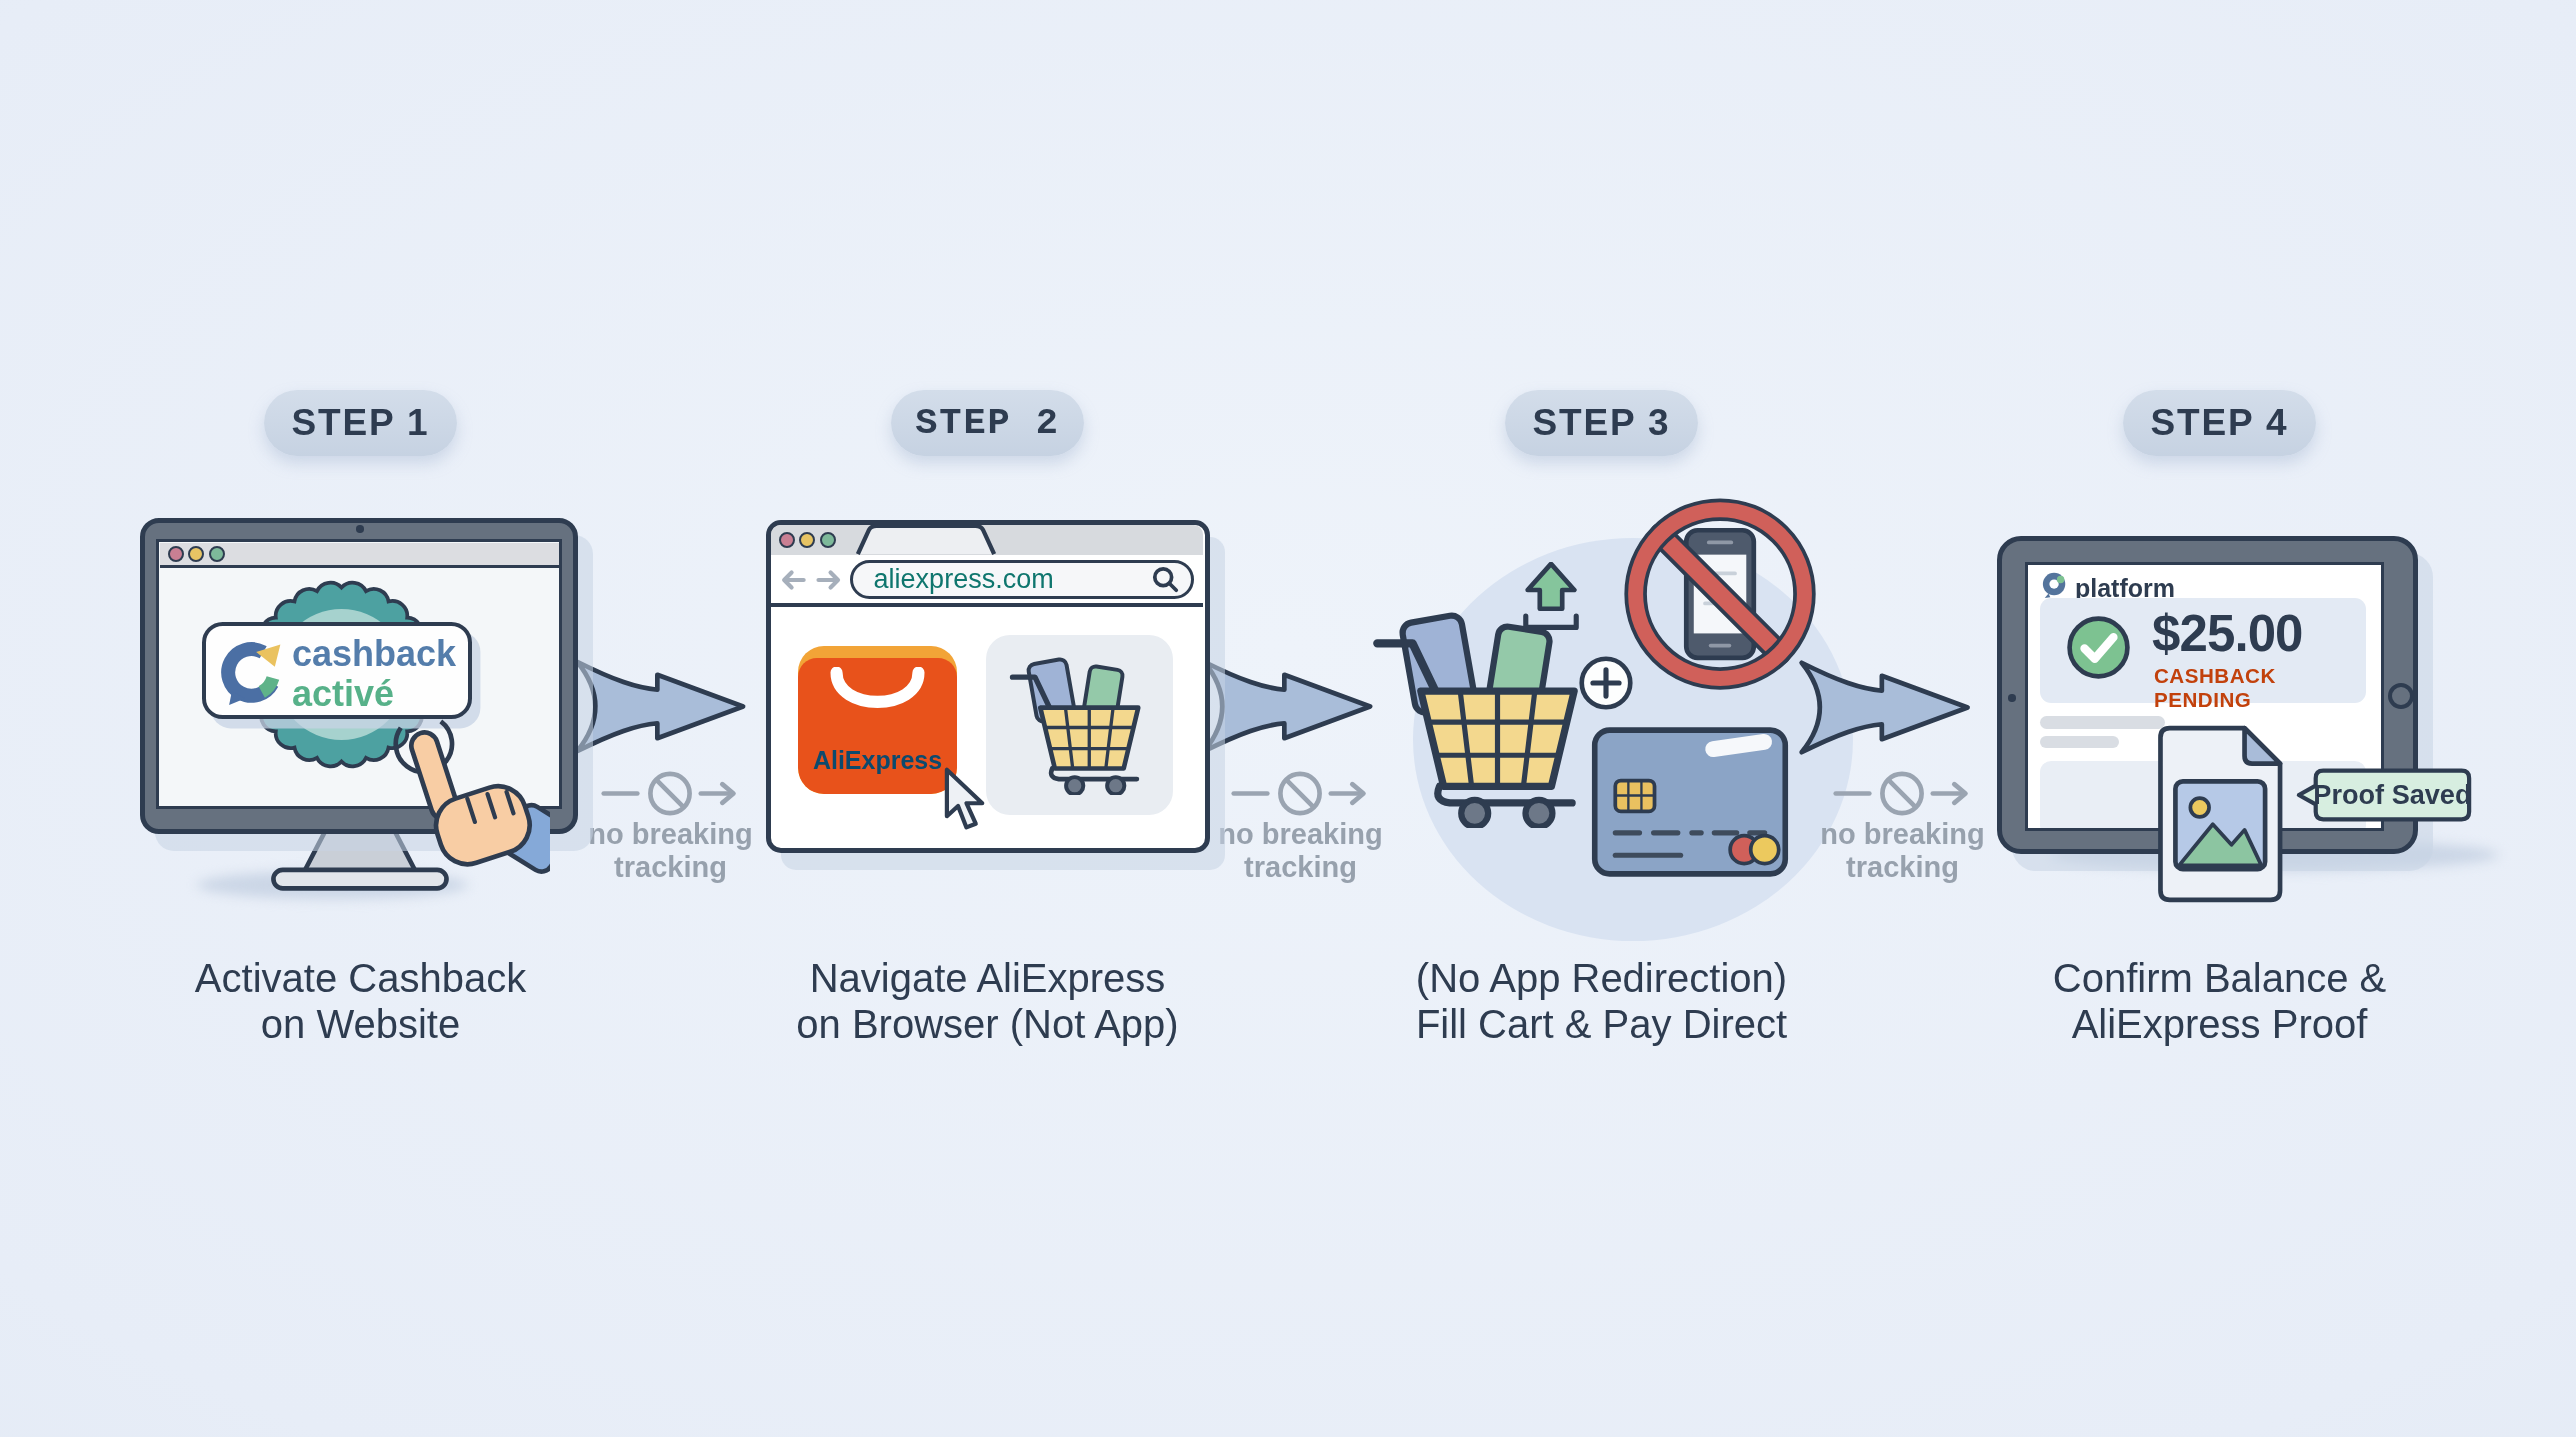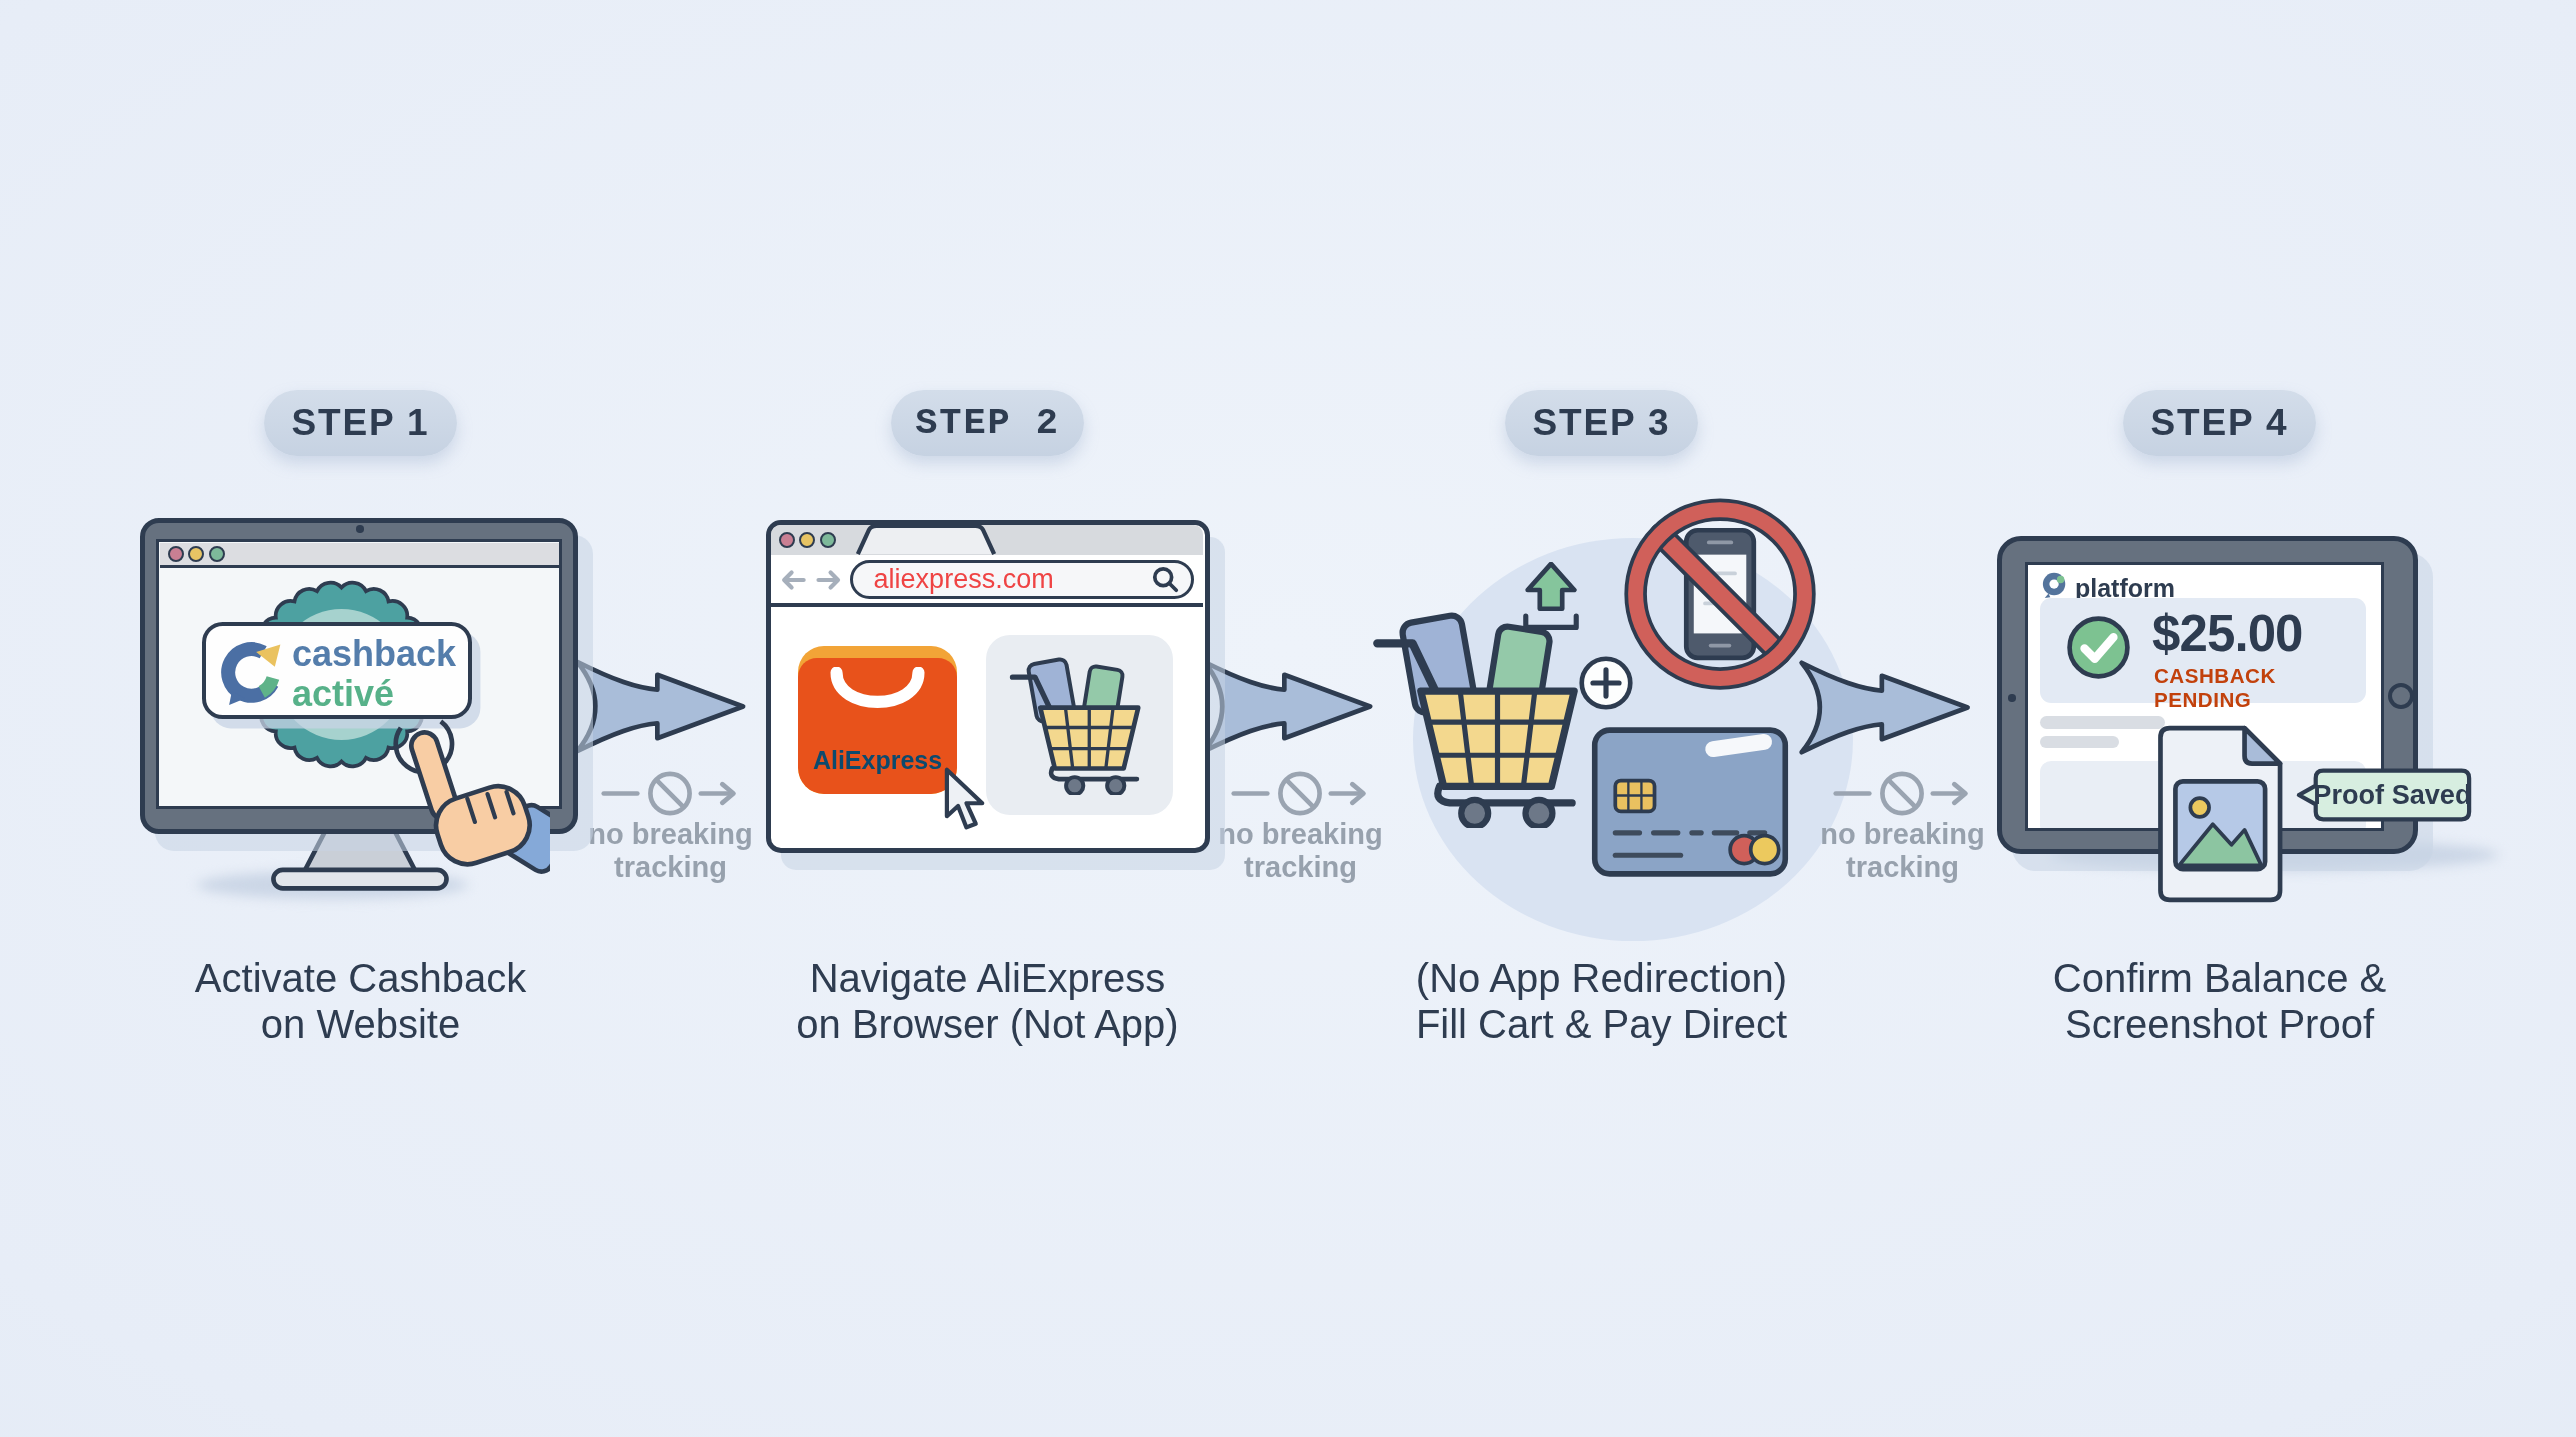--- a/index.html
+++ b/index.html
@@ -79,21 +79,21 @@
     box-shadow: 15px 17px 0 rgba(199,211,228,.55);
     z-index: 3;
   }
   .chrome-bar { width: 432px; height: 82px; background: #e4e6ea; border-bottom: 4.7px solid #2e3c50; border-radius: 9.4px 9.4px 0 0; z-index: 4; }
   .chrome-row1 { width: 432px; height: 30px; background: #d7dade; border-radius: 9.4px 9.4px 0 0; z-index: 4; }
   .url-pill {
     width: 344px; height: 39px; background: #f6f7f9;
     border: 3.7px solid #2e3c50; border-radius: 19.7px; z-index: 5;
     display: flex; align-items: center;
   }
-  .url-pill .url { margin-left: 20.6px; font-size: 27px; color: #ef4444; flex: 1; }
+  .url-pill .url { margin-left: 20.6px; font-size: 27px; color: #0f766e; flex: 1; }
   .ali-tile { width: 159px; height: 148px; border-radius: 26px; background: #f2a437; overflow: hidden; z-index: 4; }
   .ali-tile .body { position: absolute; top: 12px; left: 0; right: 0; bottom: 0; background: #e8521b; border-radius: 19px 19px 26px 26px; }
   .ali-label { position: absolute; bottom: 19px; width: 100%; text-align: center; color: #0c4a6e; font-size: 25px; font-weight: bold; }
   .cart-tile { width: 187px; height: 180px; border-radius: 24px; background: #e9edf2; z-index: 4; }
 
   
   .blob { width: 440px; height: 403px; border-radius: 50%; background: #d9e3f2; z-index: 1; }
 
   
   .tablet-frame {
@@ -334,15 +334,15 @@
   <rect x="24" y="62" width="96" height="94" rx="8" fill="#b6c9e7" stroke="#2e3c50" stroke-width="5"></rect>
   <circle cx="50" cy="90" r="10" fill="#ecc95e" stroke="#2e3c50" stroke-width="4"></circle>
   <path d="M28,152 L64,108 L84,130 L98,114 L116,152 Z" fill="#8cc5a1" stroke="#2e3c50" stroke-width="4" stroke-linejoin="round"></path>
 </svg>
 <svg class="abs" style="left:2295px; top:766px; z-index:7;" width="178" height="58" viewBox="0 0 190 62">
   <path d="M4,31 L22,21 V13 Q22,5 30,5 H178 Q186,5 186,13 V49 Q186,57 178,57 H30 Q22,57 22,49 V41 Z" fill="#d7eee0" stroke="#2e3c50" stroke-width="4.5" stroke-linejoin="round"></path>
   <text x="104" y="41" text-anchor="middle" font-size="29" font-weight="bold" fill="#2e3c50">Proof Saved</text>
 </svg>
 <div class="abs caption" style="left:1901px; top:955px;">
   <span>Confirm Balance &amp;</span>
-  <span>Screenshot Proof</span>
+  <span>AliExpress Proof</span>
 </div>
 
 
 </body></html>

